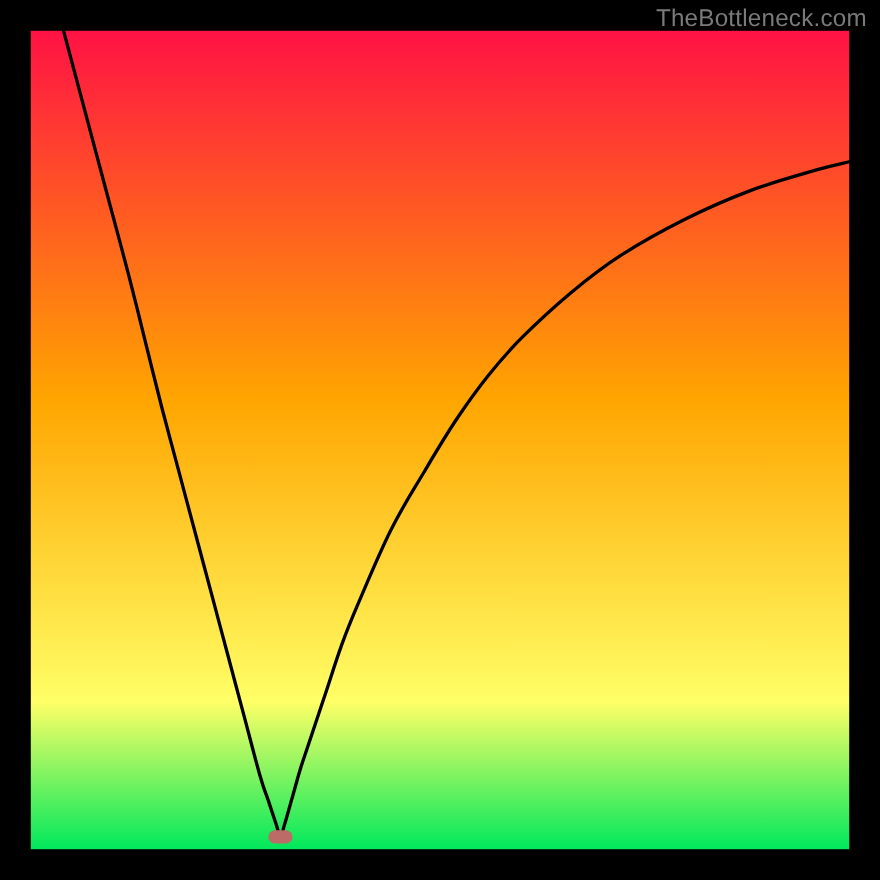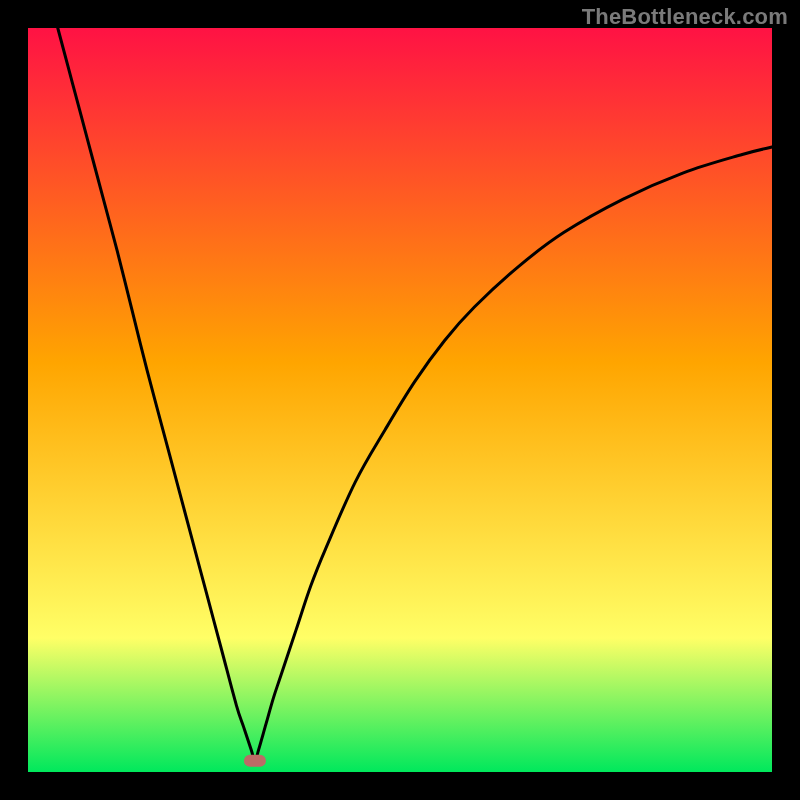--- a/index.html
+++ b/index.html
@@ -16,21 +16,21 @@
     width: 800px;
     height: 800px;
     background: #000;
   }
   .watermark {
     position: absolute;
     top: 4px;
     right: 12px;
     color: #7a7a7a;
     font-size: 22px;
-    font-weight: 700;
+    font-weight: 400;
     letter-spacing: 0.2px;
     z-index: 10;
     margin-left: 20px;
   }
   svg {
     position: absolute;
     top: 0;
     left: 0;
   }
 </style>

